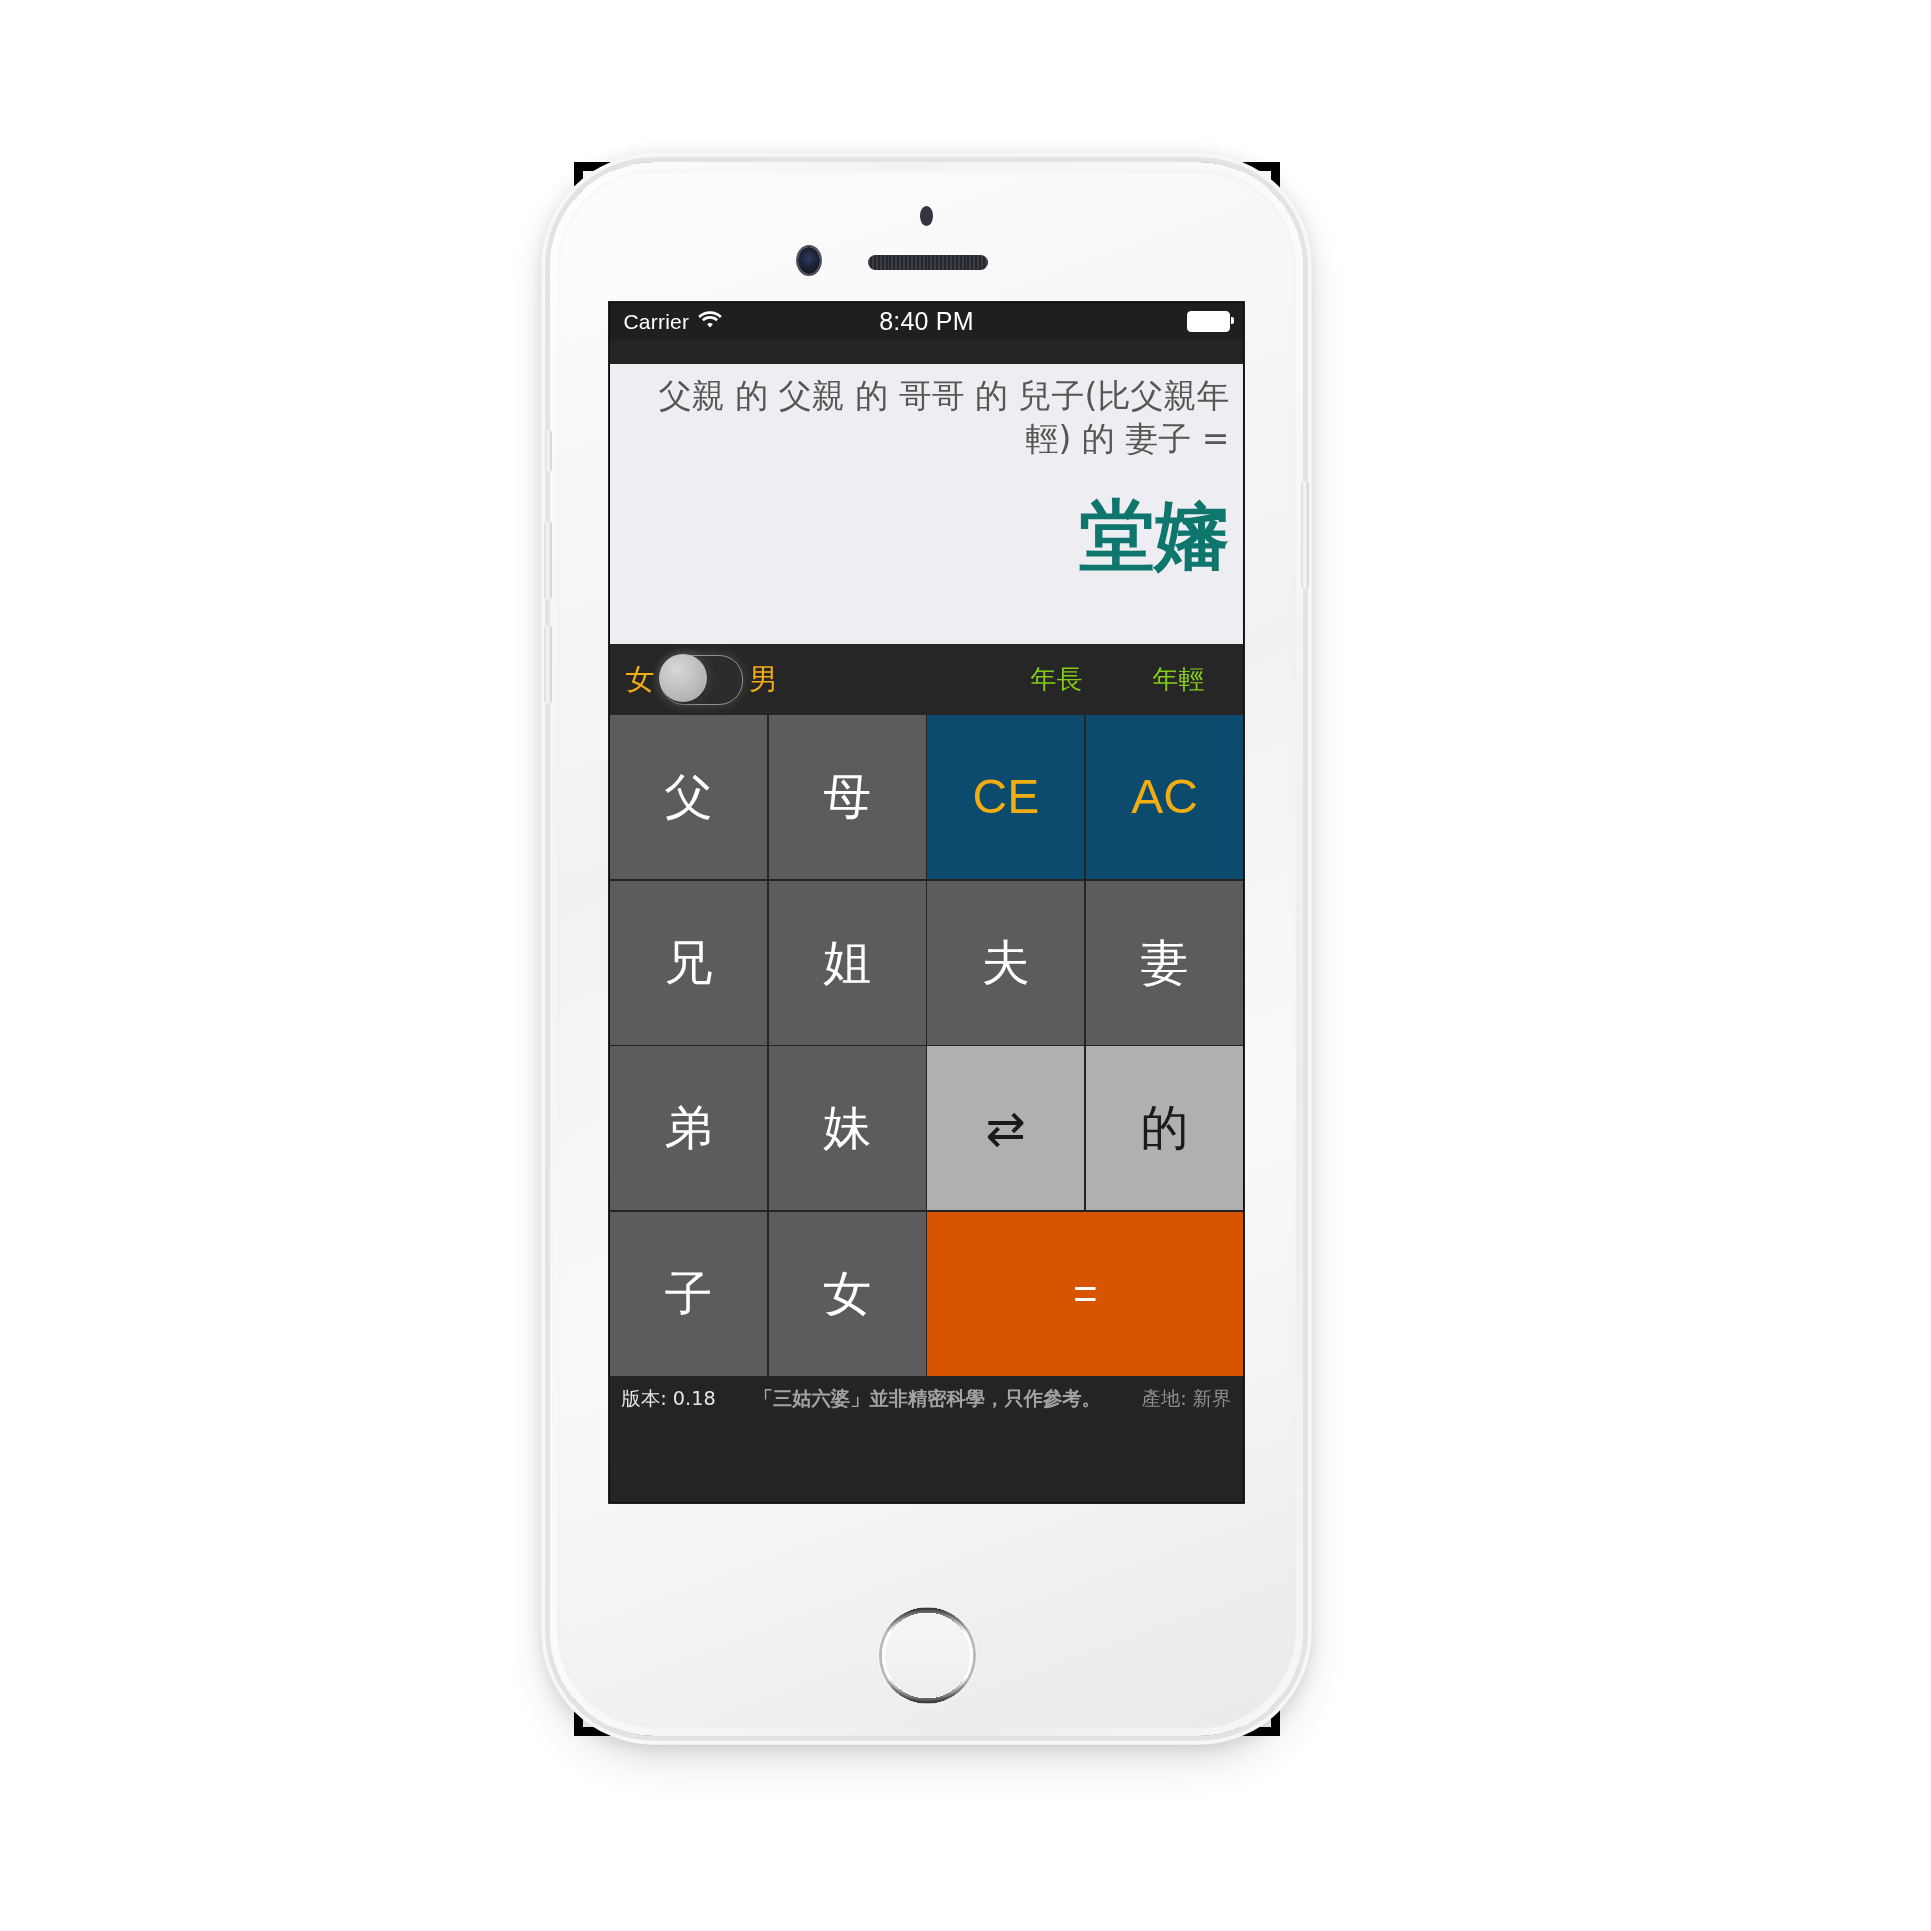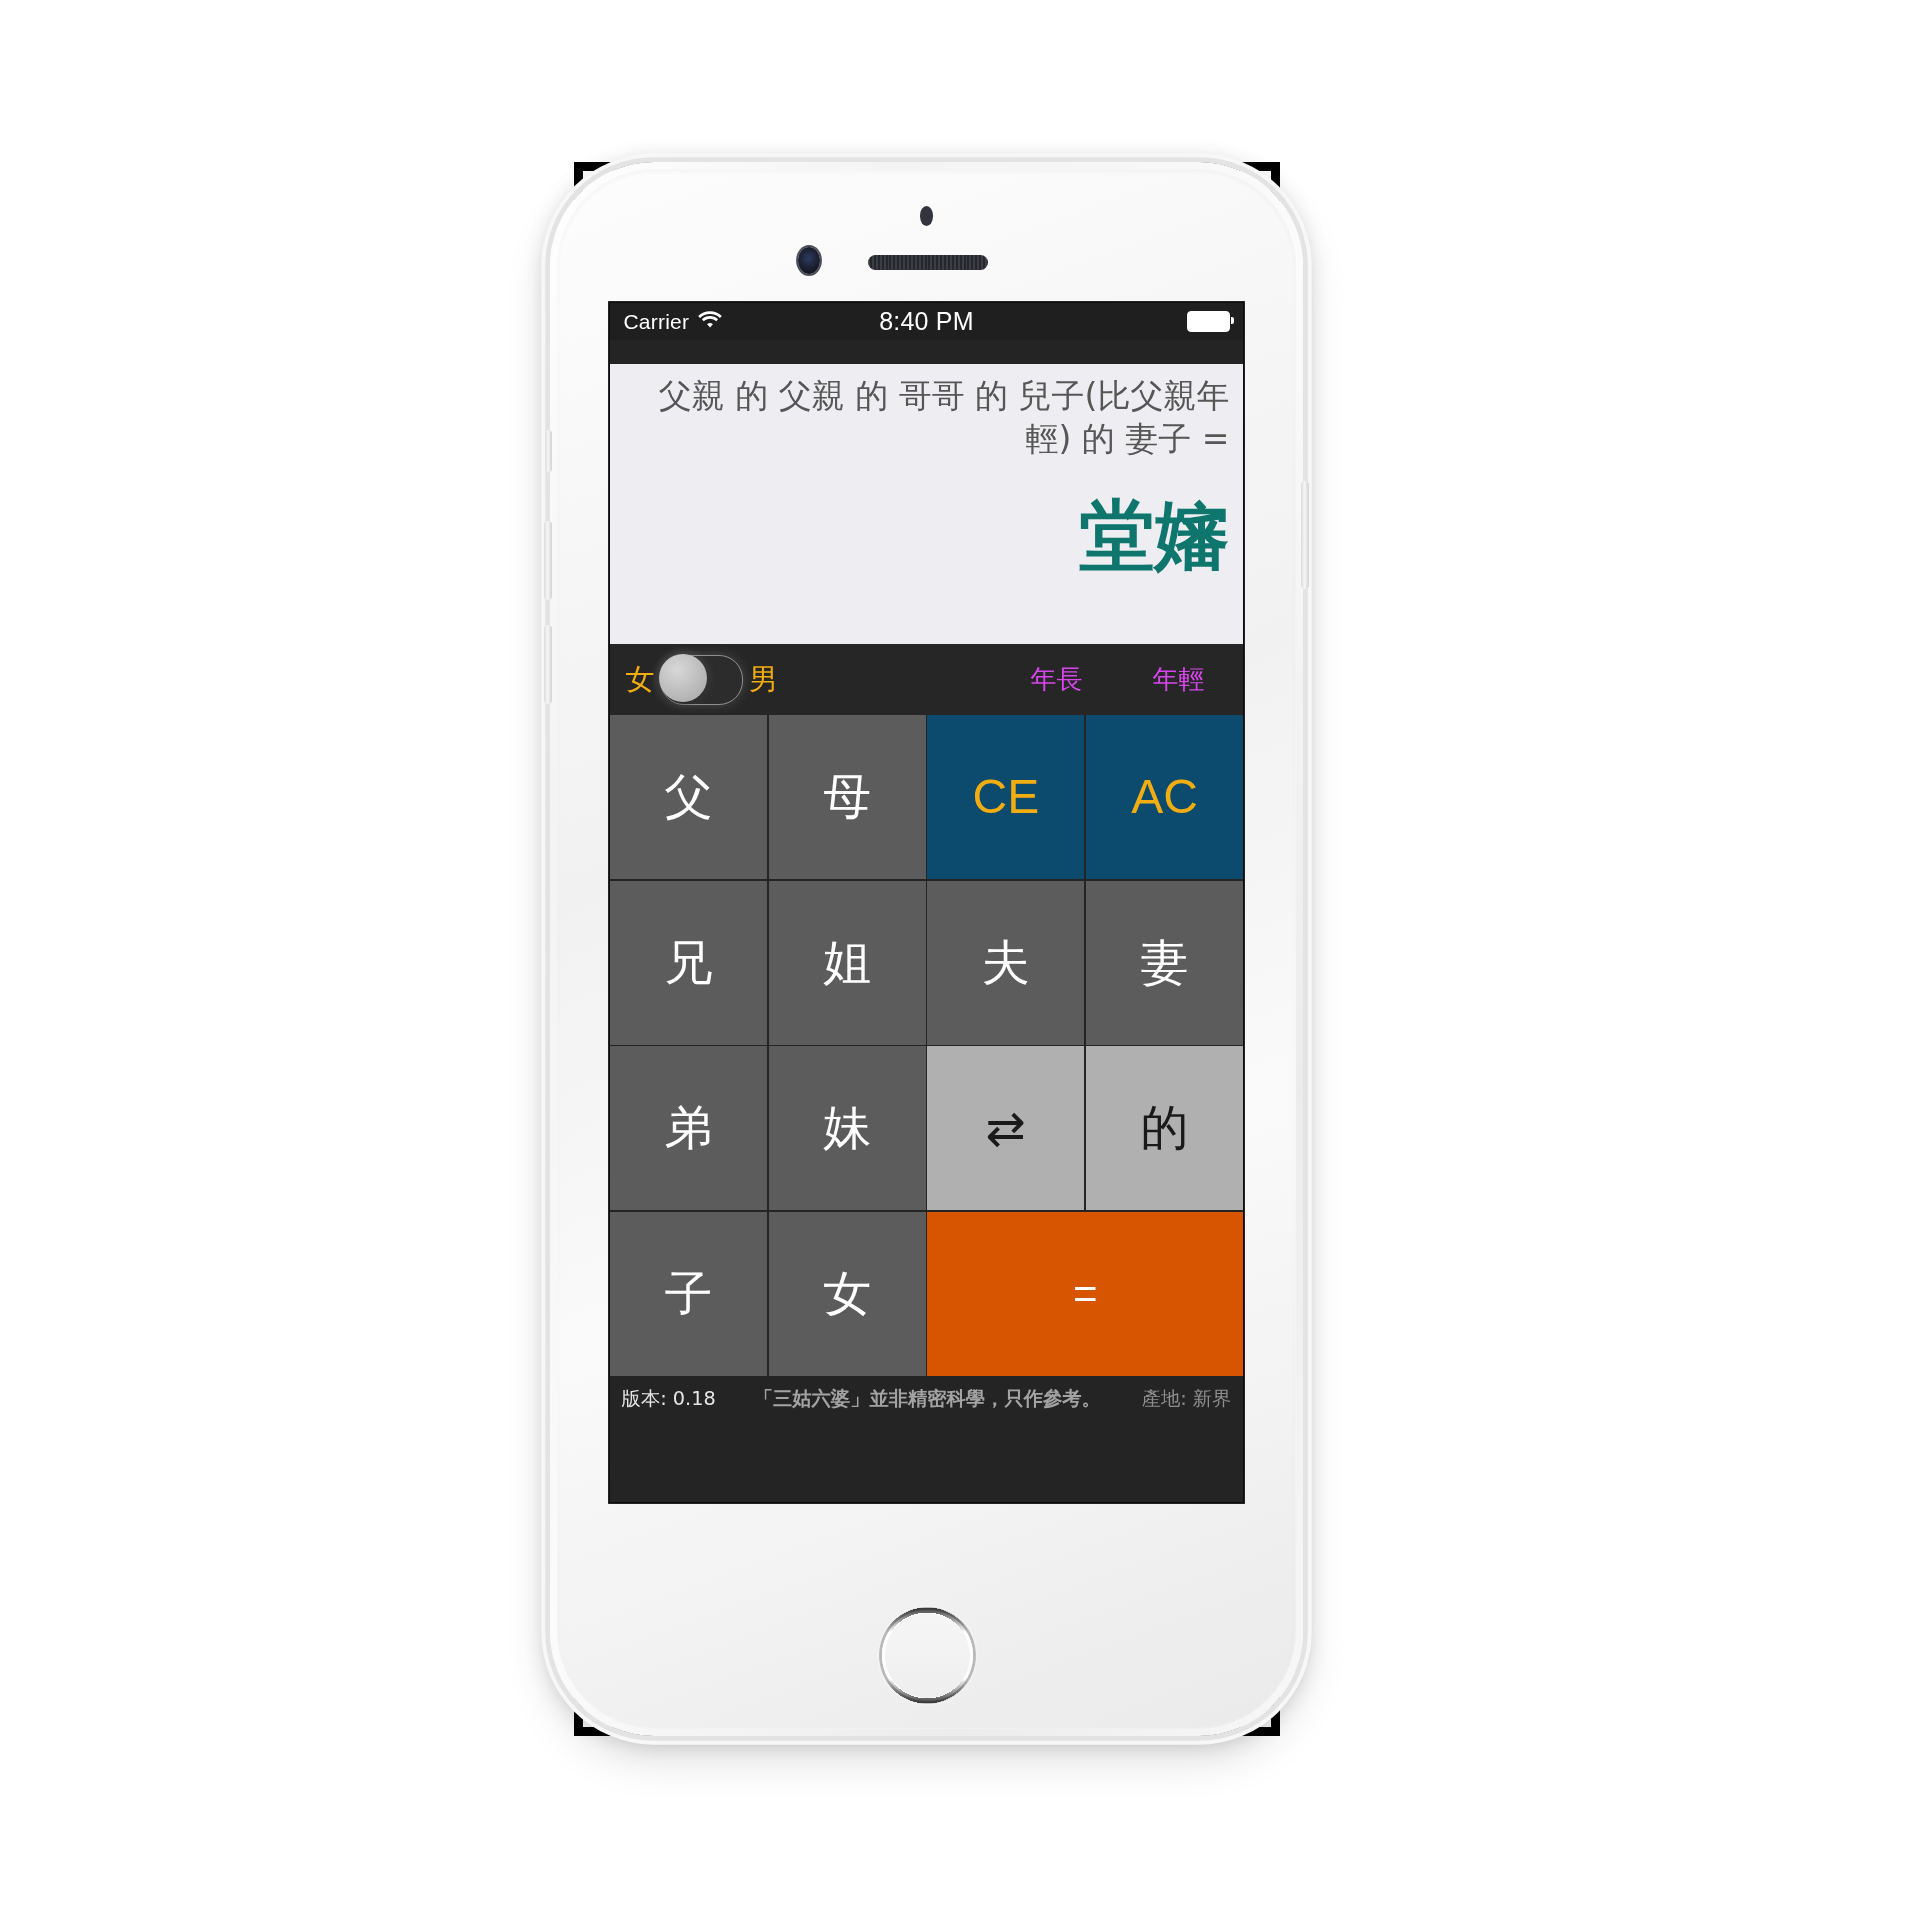--- a/index.html
+++ b/index.html
@@ -245,21 +245,21 @@
     box-shadow: 0 1.9px 4.8px rgba(0,0,0,0.45), 0 0 9.7px rgba(255,255,255,0.22);
   }
   #age-group {
     margin-left: auto;
     display: flex;
     align-items: center;
     gap: 70px;
     padding-right: 23px;
   }
   .age-label {
-    color: #d946ef;
+    color: #84cc16;
     font-size: 26px;
     font-family: "DejaVu Sans", "Liberation Sans", sans-serif;
   }
 
   
   #keypad {
     flex: 1 1 auto;
     display: grid;
     grid-template-columns: repeat(4, 1fr);
     grid-template-rows: repeat(4, 1fr);

